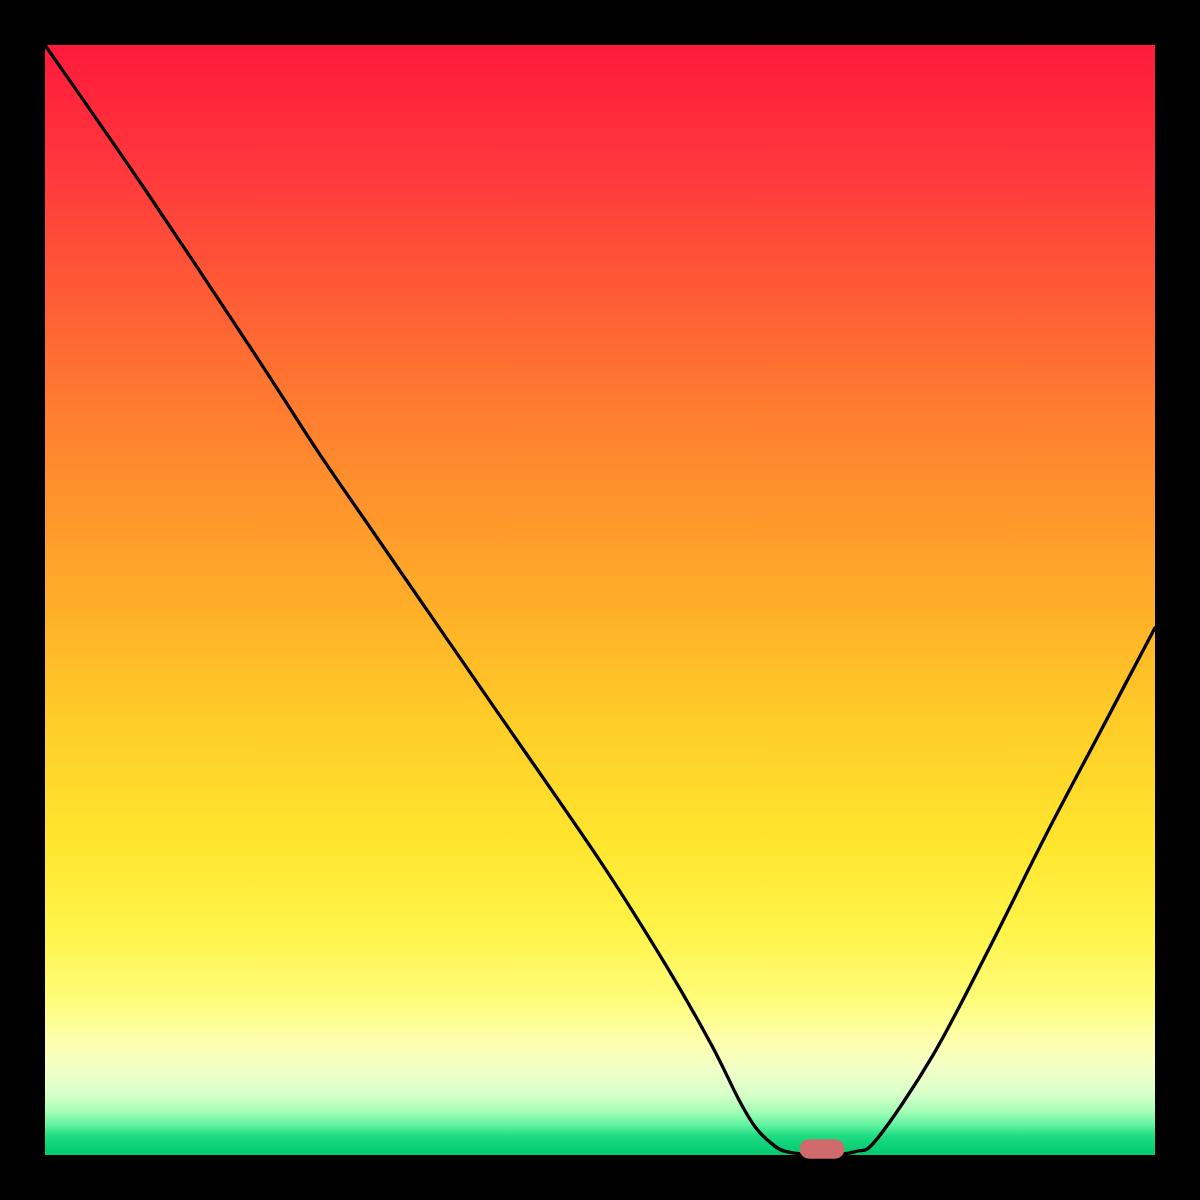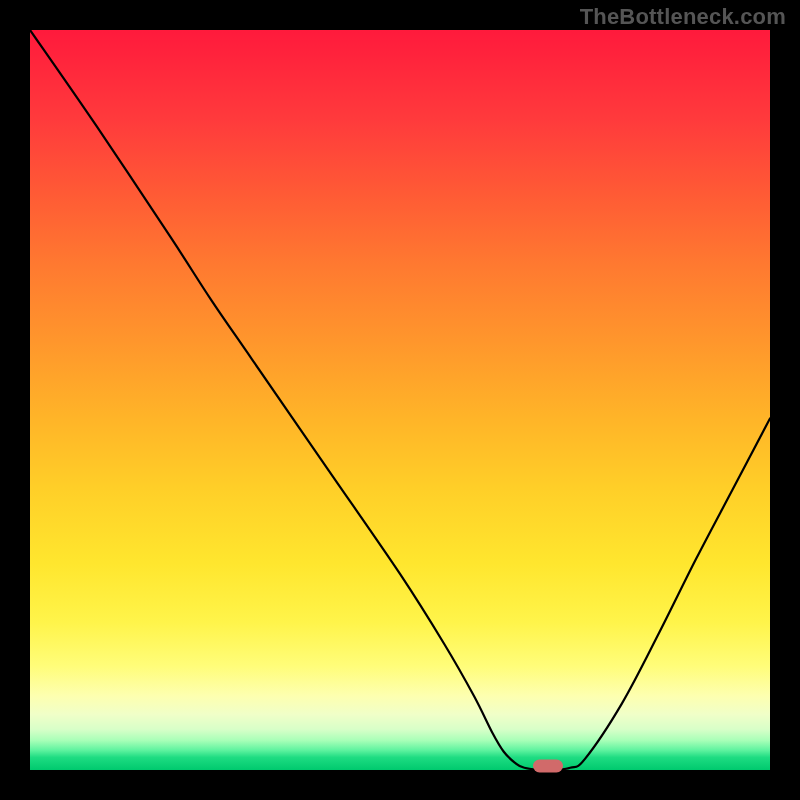--- a/index.html
+++ b/index.html
@@ -74,21 +74,20 @@
     background: #d16a6a;
     transform: translate(-50%, -50%);
     z-index: 3;
   }
 </style>
 </head>
 <body>
 
 <div class="stage">
 
-  <div class="watermark">TheBottleneck.com</div>
 
   <div class="plot-area"></div>
 
   <svg class="curve-svg" viewBox="0 0 740 740" preserveAspectRatio="none">
     <path id="curve-path" fill="none" stroke="#000" stroke-width="2.2" stroke-linejoin="round" stroke-linecap="round" d="M 0 0 C 11.10 16.03, 43.17 61.67, 66.60 96.20 C 90.03 130.73, 121.48 178.22, 140.60 207.20 C 159.72 236.18, 167.73 249.75, 181.30 270.10 C 194.87 290.45, 202.88 301.55, 222.00 329.30 C 241.12 357.05, 271.33 400.83, 296.00 436.60 C 320.67 472.37, 350.27 514.30, 370.00 543.90 C 389.73 573.50, 402.07 593.85, 414.40 614.20 C 426.73 634.55, 435.98 651.20, 444.00 666.00 C 452.02 680.80, 457.57 693.75, 462.50 703.00 C 467.43 712.25, 469.90 716.57, 473.60 721.50 C 477.30 726.43, 481.25 729.89, 484.70 732.60 C 488.15 735.31, 488.77 736.55, 494.32 737.78 C 499.87 739.01, 510.35 740.00, 518.00 740.00 C 525.65 740.00, 534.03 739.63, 540.20 737.78 C 546.37 735.93, 546.37 739.63, 555.00 728.90 C 563.63 718.17, 579.67 694.37, 592.00 673.40 C 604.33 652.43, 616.67 627.15, 629.00 603.10 C 641.33 579.05, 653.67 553.15, 666.00 529.10 C 678.33 505.05, 690.67 482.23, 703.00 458.80 C 715.33 435.37, 733.83 400.22, 740.00 388.50"></path>
   </svg>
 
   <div id="marker" class="marker" style="left: 548px; top: 766.3px; background: rgb(209, 106, 106);"></div>
 
 </div>

